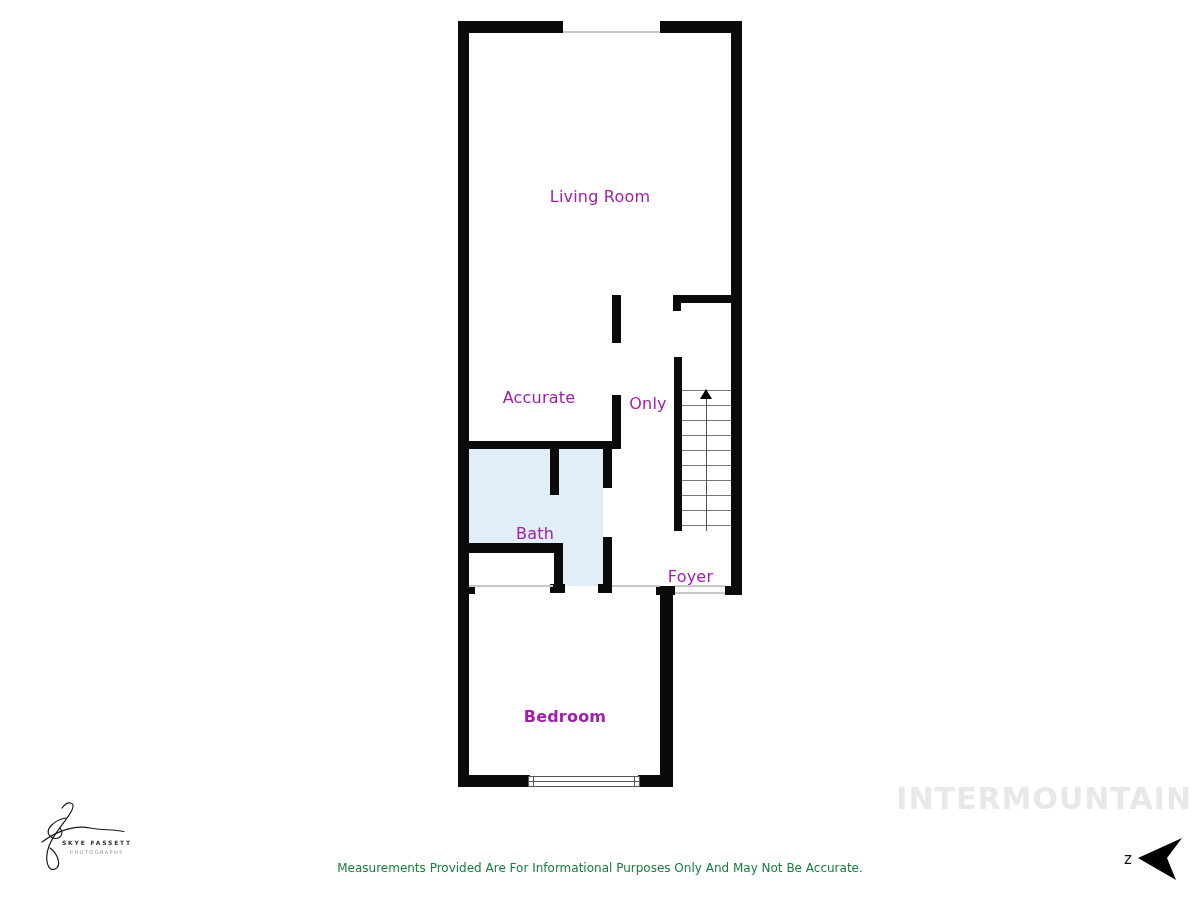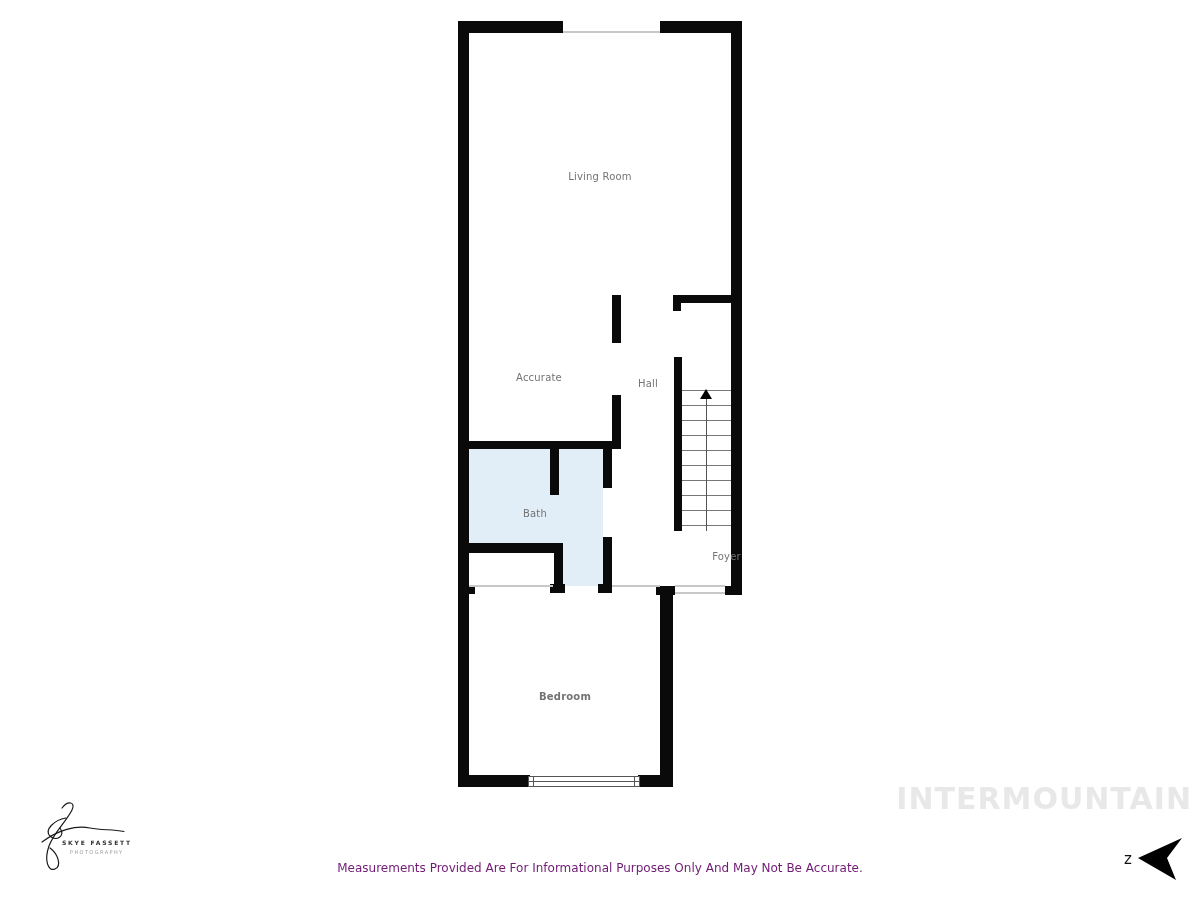--- a/index.html
+++ b/index.html
@@ -2,37 +2,37 @@
 <html><head>
 <meta charset="utf-8">
 <style>
   html,body{margin:0;padding:0;background:#fff;}
   .stage{position:relative;width:1200px;height:900px;background:#fff;overflow:hidden;
          font-family:"DejaVu Sans","Liberation Sans",sans-serif;}
   .plan{position:absolute;left:0;top:0;width:100%;height:100%;}
   .w{position:absolute;background:#0a0a0a;}
   .fill{position:absolute;background:#e1eef8;}
   .open{position:absolute;background:#c8c8c8;height:2px;}
-  .room-label{position:absolute;transform:translate(-50%,-50%);font-size:10px;color:#737373;
-              white-space:nowrap;letter-spacing:0.2px;}
+  .room-label{position:absolute;transform:translate(-50%,-50%);font-size:16px;color:#a21caf;
+              white-space:nowrap;letter-spacing:0.2px;margin-top:20px;}
   .treads{position:absolute;left:682px;top:390px;width:49px;height:136px;}
   .tread{position:absolute;left:0;width:100%;height:1px;background:#777;}
   .stair-center{position:absolute;left:706px;top:398px;width:1px;height:133px;background:#555;}
   .stair-arrow{position:absolute;left:700px;top:389px;width:0;height:0;
                border-left:6px solid transparent;border-right:6px solid transparent;
                border-bottom:10px solid #000;}
   .window{position:absolute;left:528px;top:776px;width:110px;height:9px;background:#fff;
           border:1px solid #555;}
   .window .mid{position:absolute;left:0;top:4px;width:100%;height:1px;background:#555;}
   .window .tick-l{position:absolute;left:4px;top:0;width:1px;height:100%;background:#555;}
   .window .tick-r{position:absolute;right:4px;top:0;width:1px;height:100%;background:#555;}
   .watermark{position:absolute;right:8px;top:781px;font-size:30px;font-weight:bold;
              color:#e8e8e8;letter-spacing:1px;}
   .footer{position:absolute;left:0;top:861px;width:100%;text-align:center;font-size:12px;
-          color:#701a75;}
+          color:#15803d;}
   .compass{position:absolute;left:1122px;top:834px;width:64px;height:48px;}
   .compass .z{position:absolute;left:2px;top:16px;font-size:15px;color:#111;}
   .logo{position:absolute;left:28px;top:798px;width:110px;height:85px;}
   .logo svg{position:absolute;left:0;top:0;}
   .logo .name{position:absolute;left:34px;top:41px;font-size:6px;font-weight:bold;
               letter-spacing:1.8px;color:#333;white-space:nowrap;}
   .logo .sub{position:absolute;left:42px;top:51px;font-size:5px;letter-spacing:1.4px;
              color:#999;white-space:nowrap;}
 </style>
 </head>
@@ -93,23 +93,23 @@
     <div class="w" style="left:638px;top:775px;width:34px;height:12px;"></div>
 
     <div class="window">
       <div class="mid"></div>
       <div class="tick-l"></div>
       <div class="tick-r"></div>
     </div>
 
     <span class="room-label" style="left:600px;top:176px;">Living Room</span>
     <span class="room-label" style="left:539px;top:377px;">Accurate</span>
-    <span class="room-label" style="left:648px;top:383px;">Hall</span>
+    <span class="room-label" style="left:648px;top:383px;">Only</span>
     <span class="room-label" style="left:535px;top:513px;text-align:center;">Bath</span>
-    <span class="room-label" style="left:704px;top:556px;padding-left:45px;">Foyer</span>
+    <span class="room-label" style="left:668px;top:556px;padding-left:45px;">Foyer</span>
     <span class="room-label" style="left:565px;top:696px;font-weight:bold;">Bedroom</span>
   </div>
 
   <div class="logo">
     <svg width="110" height="85" viewBox="0 0 110 85">
       <g fill="none" stroke="#1a1a1a" stroke-width="1.2" stroke-linecap="round">
         <path d="M34,10 C40,2 48,4 44,12 C38,24 26,34 21,48 C16,62 20,74 27,71 C34,68 30,56 22,50"></path>
         <path d="M38,20 C26,22 16,32 22,38 C28,44 38,38 32,30"></path>
         <path d="M14,44 C30,32 48,27 62,30 C74,32.5 84,31 96,33.5"></path>
       </g>

